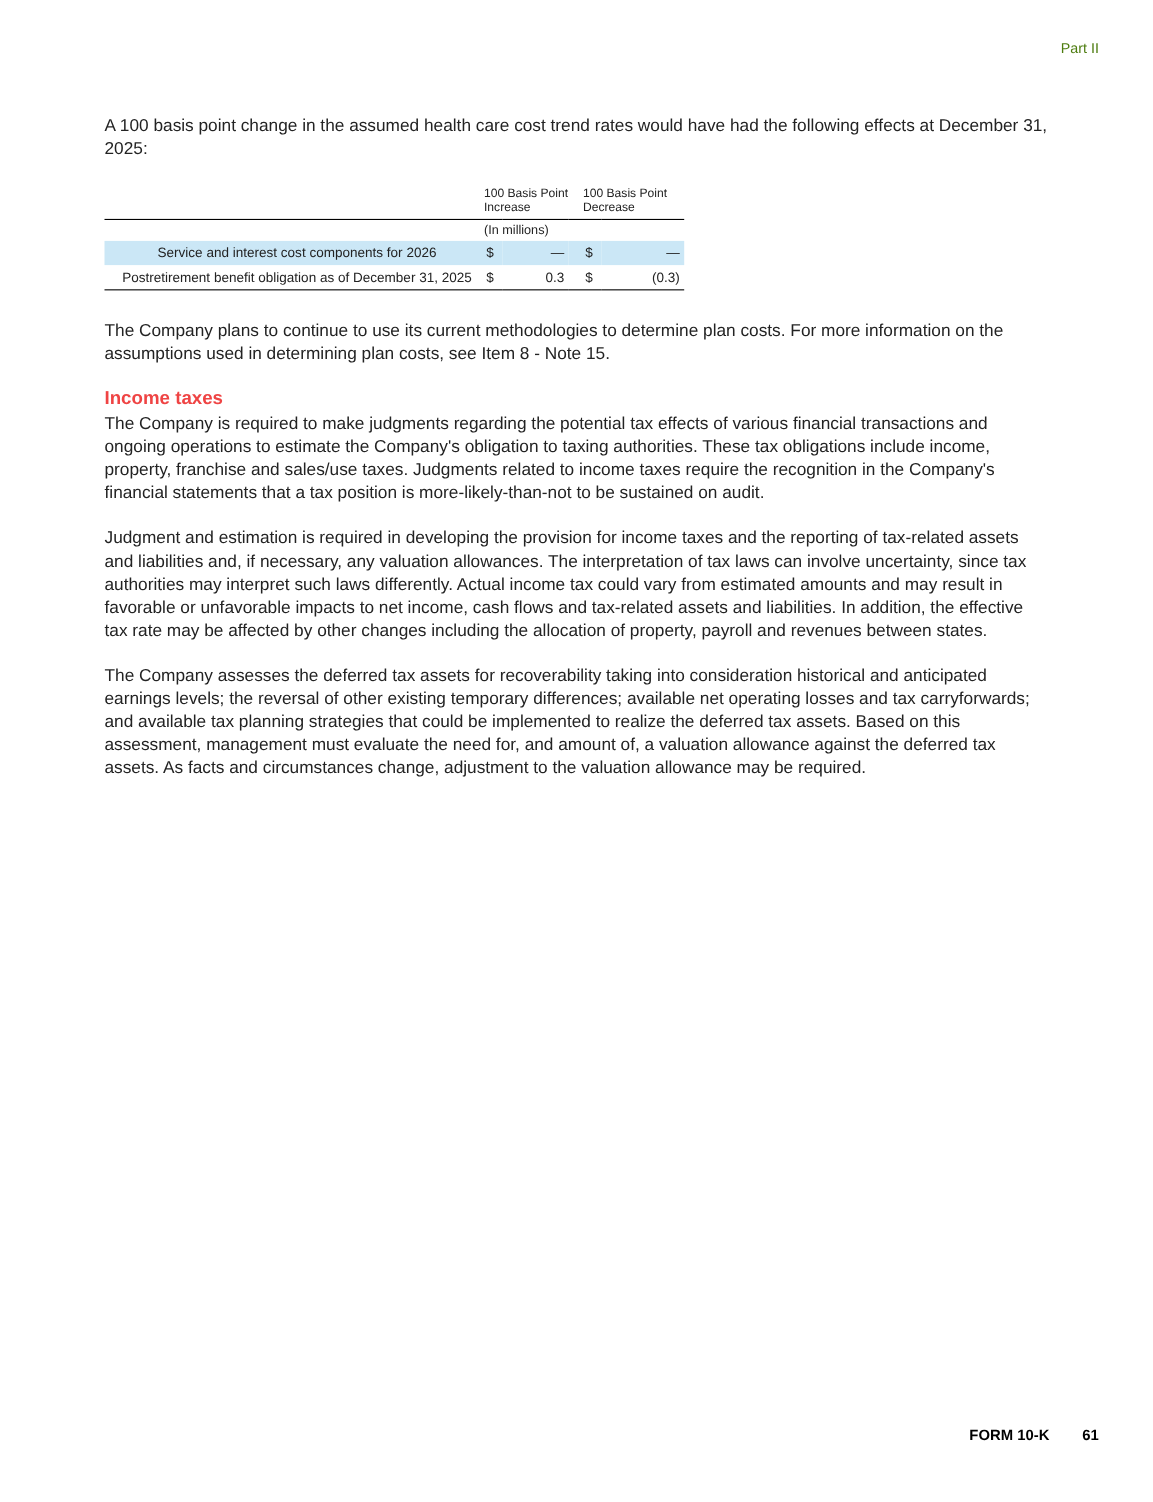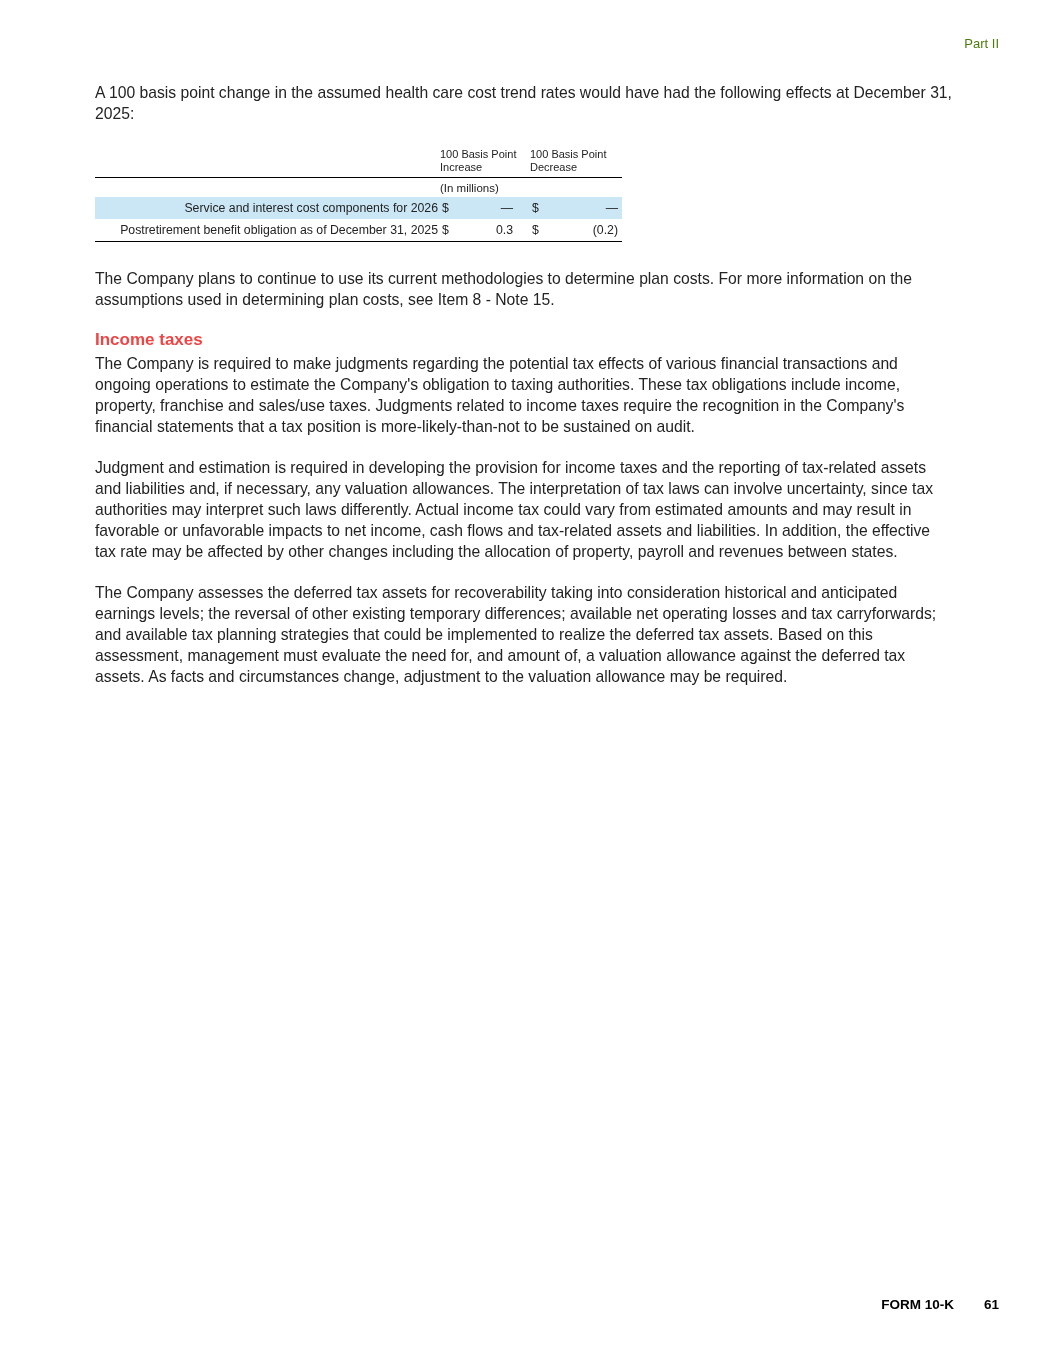--- a/index.html
+++ b/index.html
@@ -8,21 +8,21 @@
     width:1048px; height:1365px; position:relative;
     font-family:"Liberation Sans", sans-serif;
     color:#232323;
     overflow:hidden;
   }
   .part-label {
     position:absolute; top:36px; right:49px;
     font-size:13px; color:#4d7c0f;
   }
   .content {
-    position:absolute; left:95px; top:82px; width:858px;
+    position:absolute; left:95px; top:104px; width:858px;
   }
   p.body-text {
     font-size:15.7px; line-height:21px; margin:0 0 20px 0;
   }
   h2.section-heading {
     font-size:17px; font-weight:bold; color:#ef4444;
     margin:4px 0 3px 0;
   }
   
   table.fin-table {
@@ -42,21 +42,21 @@
     padding-bottom:3px;
   }
   .fin-table .colhead {
     font-size:11px; line-height:13px; text-align:left;
     color:#232323;
   }
   .fin-table .units-row td {
     font-size:11.5px; text-align:left; padding:4px 0 3px 0;
   }
   .fin-table tbody td { padding:4px 2px; }
-  .fin-table td.lbl { text-align:right; padding-left:7px; font-size:12.3px; }
+  .fin-table td.lbl { text-align:center; padding-left:7px; font-size:12.3px; }
   .fin-table td.cur { text-align:left; }
   .fin-table td.val { text-align:right; padding-right:4px; }
   .fin-table tr.highlight td { background:#cbe7f6; }
   .fin-table tr.last td { border-bottom:1px solid #000; }
   
   .footer {
     position:absolute; bottom:53px; right:49px;
     font-size:13.5px; font-weight:bold; color:#000000;
   }
   .footer .page-num { margin-left:30px; }
@@ -99,21 +99,21 @@
         <td></td>
         <td class="cur">$</td>
         <td class="val">—</td>
       </tr>
       <tr class="last">
         <td class="lbl">Postretirement benefit obligation as of December 31, 2025</td>
         <td class="cur">$</td>
         <td class="val">0.3</td>
         <td></td>
         <td class="cur">$</td>
-        <td class="val">(0.2)</td>
+        <td class="val">(0.3)</td>
       </tr>
     </tbody>
   </table>
 
   <p class="body-text">The Company plans to continue to use its current methodologies to determine plan costs. For more information on the assumptions used in determining plan costs, see Item 8 - Note 15.</p>
 
   <h2 class="section-heading">Income taxes</h2>
 
   <p class="body-text">The Company is required to make judgments regarding the potential tax effects of various financial transactions and ongoing operations to estimate the Company's obligation to taxing authorities. These tax obligations include income, property, franchise and sales/use taxes. Judgments related to income taxes require the recognition in the Company's financial statements that a tax position is more-likely-than-not to be sustained on audit.</p>
   <p class="body-text">Judgment and estimation is required in developing the provision for income taxes and the reporting of tax-related assets and liabilities and, if necessary, any valuation allowances. The interpretation of tax laws can involve uncertainty, since tax authorities may interpret such laws differently. Actual income tax could vary from estimated amounts and may result in favorable or unfavorable impacts to net income, cash flows and tax-related assets and liabilities. In addition, the effective tax rate may be affected by other changes including the allocation of property, payroll and revenues between states.</p>

